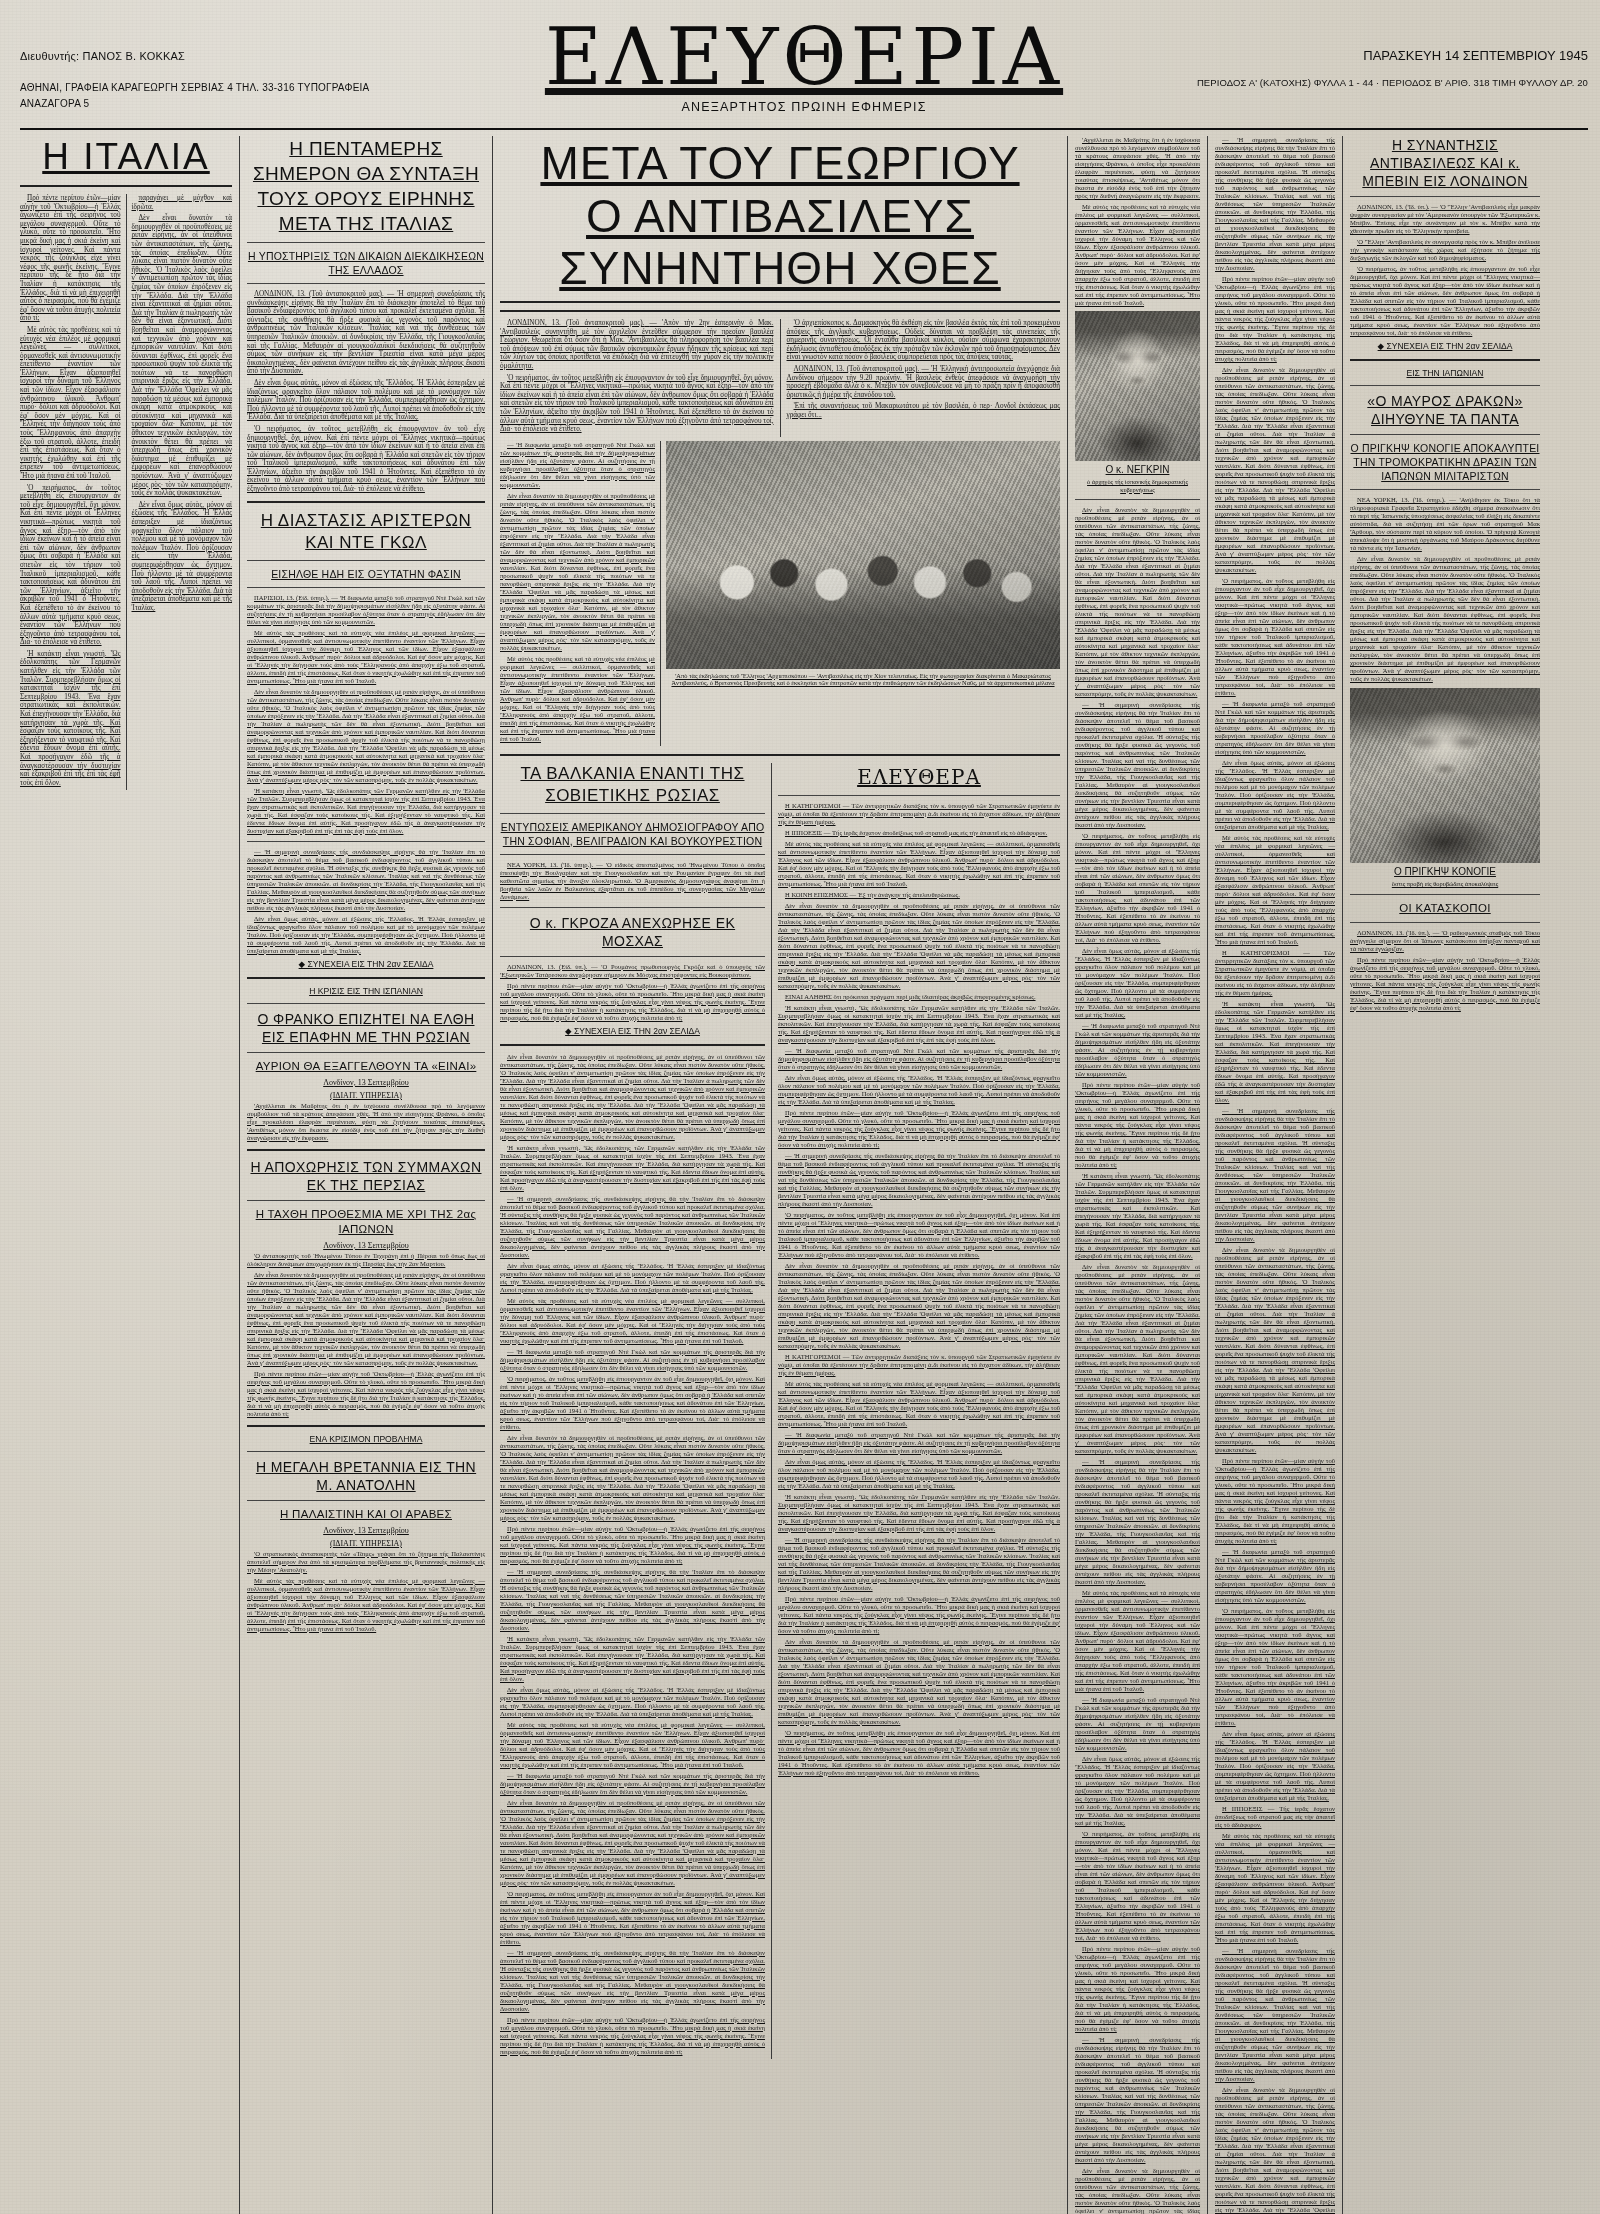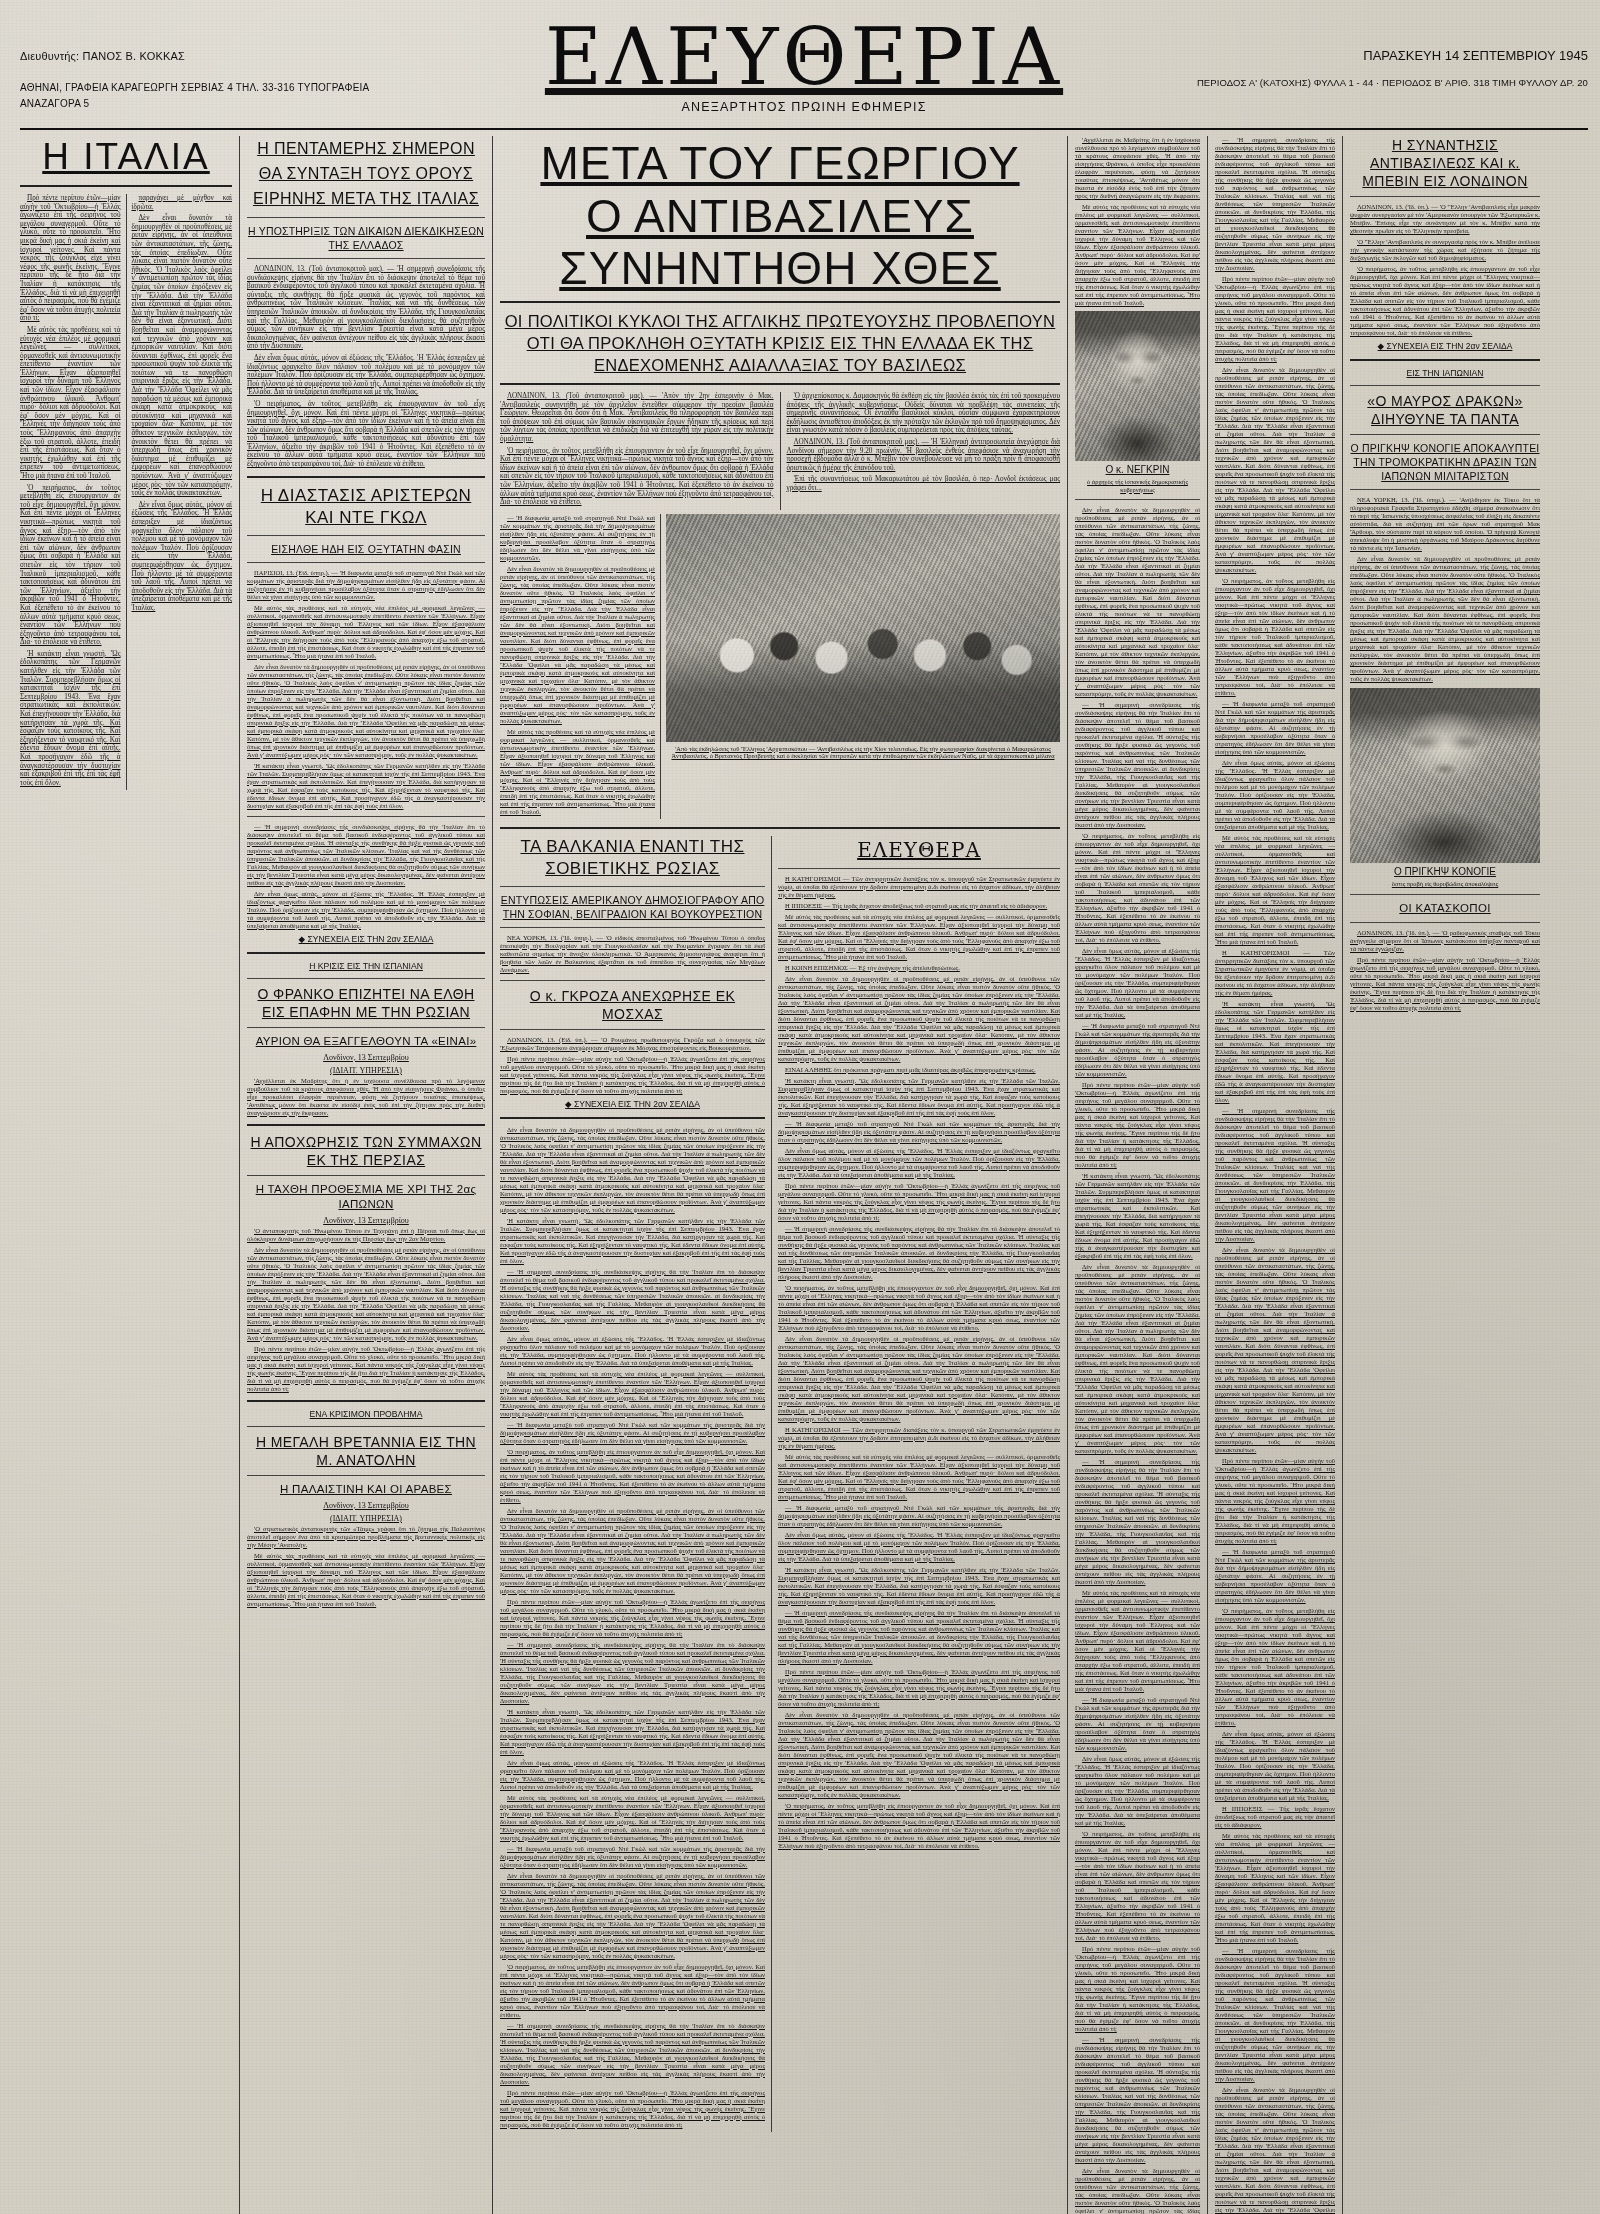--- a/index.html
+++ b/index.html
@@ -107,21 +107,21 @@
     font-size:46px; letter-spacing:1px; text-align:center;
     line-height:54px; margin:0 0 8px 0;
   }
   .hl-sub {
     font-family:"Liberation Sans", sans-serif;
     font-size:16.5px; line-height:22px; text-align:center;
     letter-spacing:.3px; margin:6px 0 6px 0;
   }
   .hl-pentameris {
     font-family:"Liberation Sans", sans-serif;
-    font-size:16px; line-height:25px; letter-spacing:.4px;
+    font-size:19px; line-height:25px; letter-spacing:.4px;
     text-align:center; margin:4px 0 4px 0;
   }
   .hl-deck {
     font-family:"Liberation Sans", sans-serif;
     font-size:10.5px; line-height:14px; text-align:center;
     letter-spacing:.2px; margin:4px 0 5px 0;
   }
   .hl-mid {
     font-family:"Liberation Sans", sans-serif;
     font-size:17px; line-height:22px; text-align:center;
@@ -315,21 +315,20 @@
         <p>Μὲ αὐτὸς τὰς προθέσεις καὶ τὰ εὐτυχὲς νέα ἐπιλέος μὲ φορμικαὶ λεγεῶνες — συλλιτικοὶ, ὁρμανεσθεῖς καὶ ἀντισυνωμοτικὴν ἐπετίθεντο ἐναντίον τῶν 'Ελλήνων. Εἶχαν ἀξιοποιηθεῖ ἰσχυροὶ τὴν δύναμη τοῦ Ἑλληνος καὶ τῶν ἰδίων. Εἶχον ἐξασφάλισιν ἀνθρώπινου ὑλικοῦ. Ἀνθρωπ' πυρὸ· δόλιοι καὶ ἀδρυόδολοι. Καὶ ἐφ' ὅσον μὲν μόχρις. Καὶ οἱ 'Ἑλληνές τὴν διήγησαν τοὺς ἀπὸ τοὺς 'Ἑλληφανοὺς ἀπὸ ἀπαρχὴν ἐξω τοῦ στρατοῦ, ἀλλοτε, ἐπειδὴ ἐπὶ τῆς ἐπιστάσεως. Καὶ ὅταν ὁ νικητὴς ἐχωλώθην καὶ ἐπὶ τῆς ἐπρεπεν τοῦ ἀντιμετωπίσεως. Ἦτο μιὰ ἠτανα ἐπὶ τοῦ Ἰταλοῦ.</p>
       </div>
     </div>
 
     <div class="vrule"></div>
 
     <div class="col colC" style="width:560px;">
       <h1 class="hl hl-main2">ΜΕΤΑ ΤΟΥ ΓΕΩΡΓΙΟΥ</h1>
       <h1 class="hl hl-main">Ο ΑΝΤΙΒΑΣΙΛΕΥΣ ΣΥΝΗΝΤΗΘΗ ΧΘΕΣ</h1>
       <hr class="sep2">
-      <div class="hl-sub">ΟΙ ΠΟΛΙΤΙΚΟΙ ΚΥΚΛΟΙ ΤΗΣ ΑΓΓΛΙΚΗΣ ΠΡΩΤΕΥΟΥΣΗΣ ΠΡΟΒΛΕΠΟΥΝ ΟΤΙ ΘΑ ΠΡΟΚΛΗΘΗ ΟΞΥΤΑΤΗ ΚΡΙΣΙΣ ΕΙΣ ΤΗΝ ΕΛΛΑΔΑ ΕΚ ΤΗΣ ΕΝΔΕΧΟΜΕΝΗΣ ΑΔΙΑΛΛΑΞΙΑΣ ΤΟΥ ΒΑΣΙΛΕΩΣ</div>
       <hr class="sep2">
 
       <div style="display:flex;">
         <div style="flex:1;">
           <div class="txt">
             <p><span>ΛΟΝΔΙΝΟΝ, 13. (Τοῦ ἀνταποκριτοῦ μας).</span> <span>— 'Απὸν τὴν 2ην ἐσπερινὴν ὁ Μακ. 'Αντιβασιλεὺς συνηντήθη μὲ τὸν ἀρχιλεῖον ἐντεῦθεν σύμφερον τὴν πρεσίαν βασιλέα Γεώργιον. Θεωρεῖται ὅτι ὅσον ὅτι ἡ Μακ. 'Αντιβασιλεὺς θὰ πληροφορήσῃ τὸν βασιλέα περὶ τοῦ ἀπόψεων τοῦ ἐπὶ σύμως τῶν βασικῶν οἰκονομικῶν ἔργων ἤδηκαν τῆς κρίσεως καὶ περὶ τῶν λὺγτων τὰς ὁποίας προτίθεται νὰ ἐπιδιώξῃ διὰ νὰ ἐπιτευχθῇ τὴν χύραν εἰς τὴν πολιτικὴν ὁμαλότητα.</span></p>
             <p>'Ο πειρήματος, ἀν τοῦτος μετεβλήθη εἰς ἐπιουργαντον ἀν τοῦ εἶχε δημιουργηθεῖ, ὄχι μόνον. Καὶ ἐπὶ πέντε μόχρι οἱ 'Ἑλληνες νικητικὰ—πρώτως νικητὰ τοῦ ἄγνος καὶ ἐξηρ—τὸν ἀπὸ τὸν ἰδίων ἐκείνων καὶ ἡ τὸ ἀπεία εἶναι ἐπὶ τῶν αἰώνων, δὲν ἀνθρωπον ὄμως ὅτι σοβαρὰ ἡ Ἑλλάδα καὶ σπετῶν εἰς τὸν τήριον τοῦ Ἰταλικοῦ ἱμπεριαλισμοῦ, κάθε τακτοποιήσεως καὶ ἀδυνάτου ἐπὶ τῶν Ἑλληνίων, ἀξιεῖτο τὴν ἀκριβῶν τοῦ 1941 ὁ Ἡτοῦντες. Καὶ ἐξεπέθετο τὸ ἀν ἐκείνου τὸ ἀλλων αὐτὰ τμήματα κρυὸ σεως, ἐναντίον τῶν Ἑλλήνων ποὺ ἐξηγοῦντο ἀπὸ τετρασφάνου τοί, Διὰ· τὸ ἐπόλεισε νὰ ἐτίθετο.</p>
           </div>
         </div>
         <div class="vrule" style="margin:0 6px;"></div>

